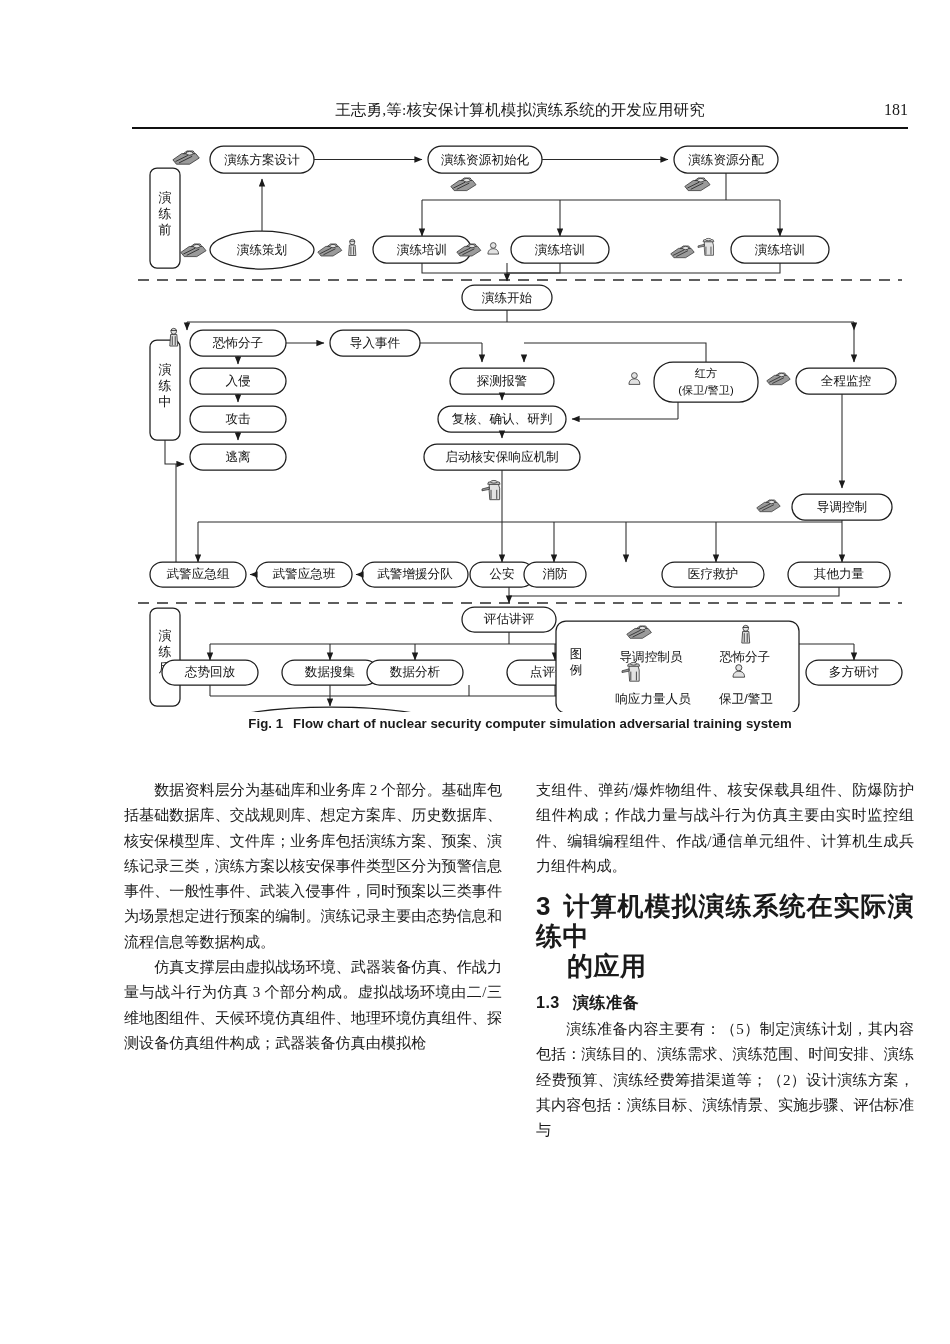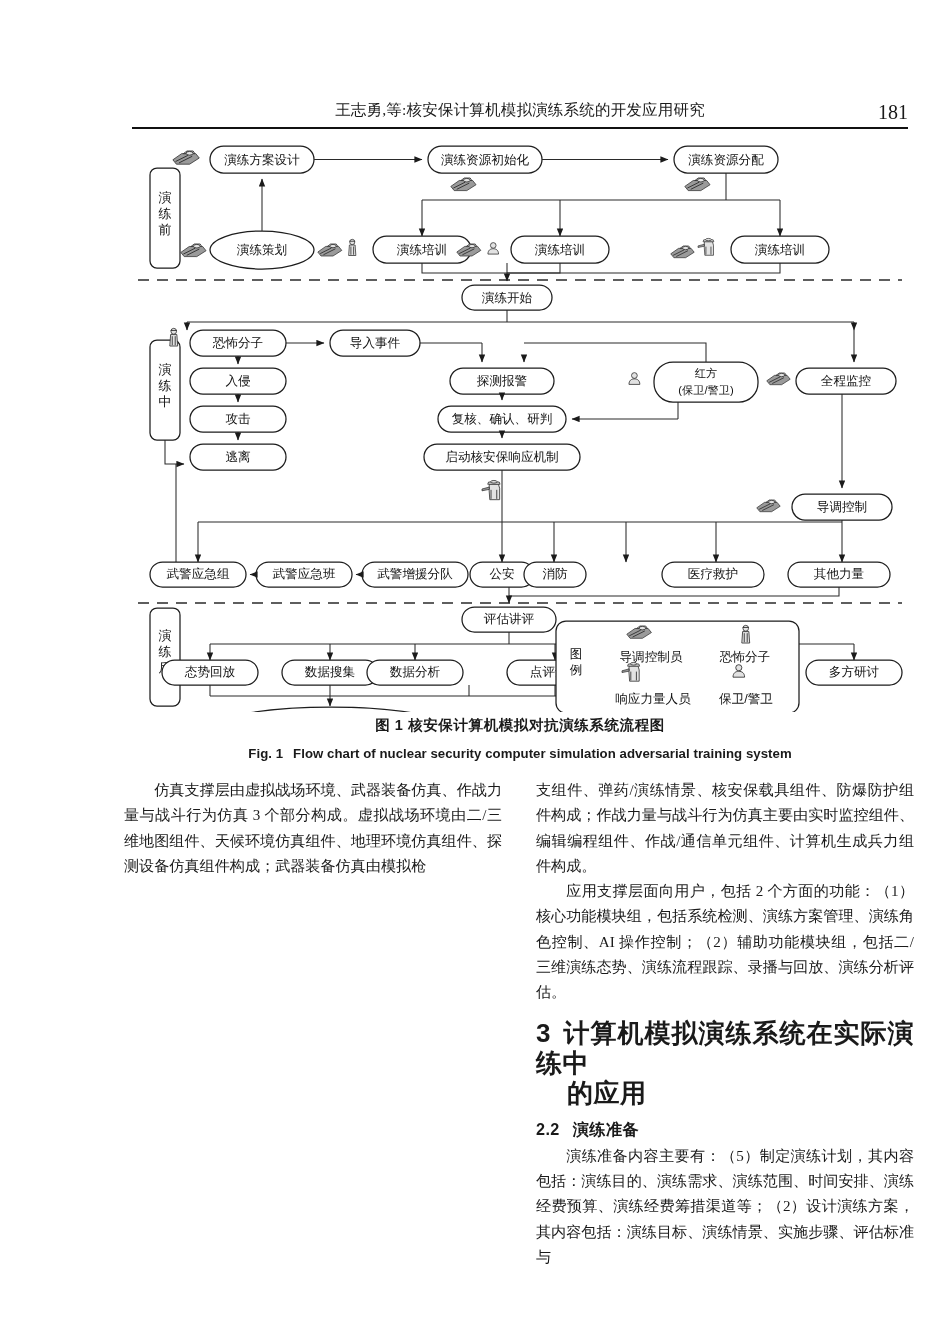--- a/index.html
+++ b/index.html
@@ -32,21 +32,21 @@
     position: absolute;
     left: 0; right: 0;
     text-align: center;
     font-size: 15.5px;
     letter-spacing: 0.2px;
     white-space: nowrap;
   }
   .runhead-page {
     position: absolute;
     right: 0; top: 1px;
-    font-size: 20px;
+    font-size: 16px;
     font-family: "Liberation Serif", serif;
     text-align: right;
   }
   .runhead-rule {
     position: absolute;
     left: 88px; top: 127px;
     width: 776px;
     height: 0;
     border-top: 2.2px solid #111;
   }
@@ -436,39 +436,38 @@
         <text class="tx" x="521" y="560">响应力量人员</text>
         <g transform="translate(600,524) scale(0.85)">
             <use href="#icon-guard"></use>
           </g>
         <text class="tx" x="614" y="560">保卫/警卫</text>
       </g>
     </svg>
   </div>
 
   <div class="caption">
-    <div class="cap-cn">图 1    核安保计算机模拟对抗演练系统流程图</div>
     <div class="cap-en">
       <span class="lbl">Fig. 1</span><span>Flow chart of nuclear security computer simulation adversarial training system</span>
     </div>
   </div>
 
   <div class="col col-left">
+    <p>数据资料层分为基础库和业务库 2 个部分。基础库包括基础数据库、交战规则库、想定方案库、历史数据库、核安保模型库、文件库；业务库包括演练方案、预案、演练记录三类，演练方案以核安保事件类型区分为预警信息事件、一般性事件、武装入侵事件，同时预案以三类事件为场景想定进行预案的编制。演练记录主要由态势信息和流程信息等数据构成。</p>
     <p>仿真支撑层由虚拟战场环境、武器装备仿真、作战力量与战斗行为仿真 3 个部分构成。虚拟战场环境由二/三维地图组件、天候环境仿真组件、地理环境仿真组件、探测设备仿真组件构成；武器装备仿真由模拟枪</p>
   </div>
 
   <div class="col col-right">
-    <p class="noindent">支组件、弹药/演练情景、核安保载具组件、防爆防护组件构成；作战力量与战斗行为仿真主要由实时监控组件、编辑编程组件、作战/通信单元组件、计算机生成兵力组件构成。</p>
-    <p>应用支撑层面向用户，包括 2 个方面的功能：（1）核心功能模块组，包括系统检测、演练方案管理、演练角色控制、AI 操作控制；（2）辅助功能模块组，包括二/三维演练态势、演练流程跟踪、录播与回放、演练分析评估。</p>
+    <p class="noindent">支组件、弹药/爆炸物组件、核安保载具组件、防爆防护组件构成；作战力量与战斗行为仿真主要由实时监控组件、编辑编程组件、作战/通信单元组件、计算机生成兵力组件构成。</p>
 
     <h2 class="sec">
       <span class="num">3</span><span>计算机模拟演练系统在实际演练中</span>
       <span class="tail">的应用</span>
     </h2>
 
     <h3 class="subsec">
-      <span class="num">2.2</span><span>演练准备</span>
+      <span class="num">1.3</span><span>演练准备</span>
     </h3>
 
     <p>演练准备内容主要有：（5）制定演练计划，其内容包括：演练目的、演练需求、演练范围、时间安排、演练经费预算、演练经费筹措渠道等；（2）设计演练方案，其内容包括：演练目标、演练情景、实施步骤、评估标准与</p>
   </div>
 
 </div>
 
 </body></html>

